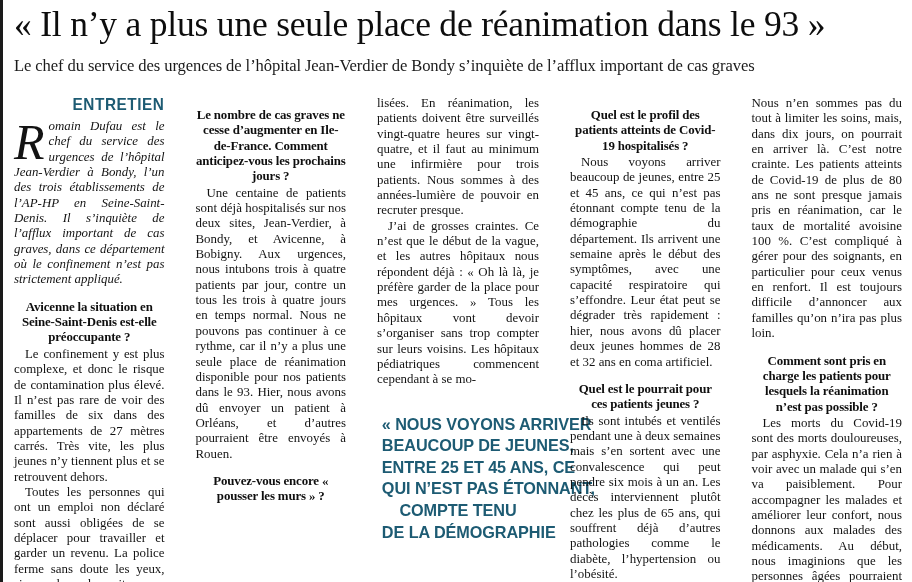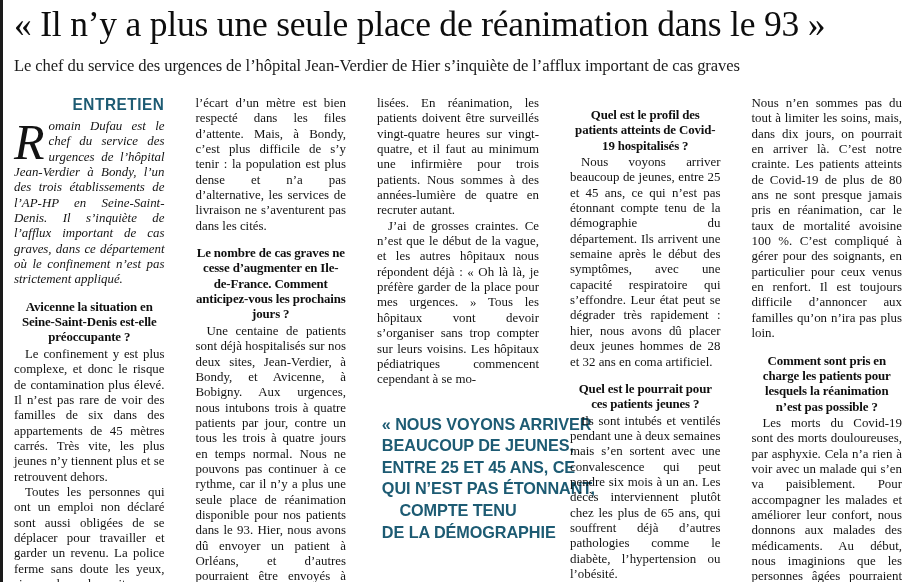--- a/index.html
+++ b/index.html
@@ -155,44 +155,43 @@
 </style>
 </head>
 <body>
 
 <div class="page">
 
   <div class="left-edge-rule"></div>
 
   <div class="masthead">
     <h1 class="headline">« Il n’y a plus une seule place de réanimation dans le 93 »</h1>
-    <p class="standfirst">Le chef du service des urgences de l’hôpital Jean-Verdier de Hier s’inquiète de l’afflux important de cas graves</p>
+    <p class="standfirst">Le chef du service des urgences de l’hôpital Jean-Verdier de Bondy s’inquiète de l’afflux important de cas graves</p>
   </div>
 
   <div class="columns">
 
     <div class="col">
       <div class="kicker">ENTRETIEN</div>
       <p class="body dropcap">Romain Dufau est le chef du service des urgences de l’hôpital Jean-Verdier à Bondy, l’un des trois établissements de l’AP-HP en Seine-Saint-Denis. Il s’inquiète de l’afflux important de cas graves, dans ce département où le confinement n’est pas strictement appliqué.</p>
       <p class="question">Avicenne la situation en Seine-Saint-Denis est-elle préoccupante ?</p>
-      <p class="body">Le confinement y est plus complexe, et donc le risque de contamination plus élevé. Il n’est pas rare de voir des familles de six dans des appartements de 45 mètres carrés. Très vite, les plus jeunes n’y tiennent plus et se retrouvent dehors.</p>
+      <p class="body">Le confinement y est plus complexe, et donc le risque de contamination plus élevé. Il n’est pas rare de voir des familles de six dans des appartements de 27 mètres carrés. Très vite, les plus jeunes n’y tiennent plus et se retrouvent dehors.</p>
       <p class="body">Toutes les personnes qui ont un emploi non déclaré sont aussi obligées de se déplacer pour travailler et garder un revenu. La police ferme sans doute les yeux, sinon cela exploserait.</p>
       <p class="body">Une partie de la population ne parle pas très bien français. Les « gestes barrières » ou la « distanciation sociale », ce n’est pas forcément très parlant. Quand je circule dans Paris, je m’aperçois que</p>
     </div>
 
     <div class="col">
-      <p class="body noindent">l’écart d’un mètre est bien respecté dans les files d’attente. Mais, à Bondy, c’est plus difficile de s’y tenir : la population est plus dense et n’a pas d’alternative, les services de livraison ne s’aventurent pas dans les cités.</p>
       <p class="question">Le nombre de cas graves ne cesse d’augmenter en Ile-de-France. Comment anticipez-vous les prochains jours ?</p>
       <p class="body">Une centaine de patients sont déjà hospitalisés sur nos deux sites, Jean-Verdier, à Bondy, et Avicenne, à Bobigny. Aux urgences, nous intubons trois à quatre patients par jour, contre un tous les trois à quatre jours en temps normal. Nous ne pouvons pas continuer à ce rythme, car il n’y a plus une seule place de réanimation disponible pour nos patients dans le 93. Hier, nous avons dû envoyer un patient à Orléans, et d’autres pourraient être envoyés à Rouen.</p>
       <p class="question">Pouvez-vous encore « pousser les murs » ?</p>
 
     </div>
 
     <div class="col">
-      <p class="body noindent">lisées. En réanimation, les patients doivent être surveillés vingt-quatre heures sur vingt-quatre, et il faut au minimum une infirmière pour trois patients. Nous sommes à des années-lumière de quatre en recruter autant.</p>
+      <p class="body noindent">lisées. En réanimation, les patients doivent être surveillés vingt-quatre heures sur vingt-quatre, et il faut au minimum une infirmière pour trois patients. Nous sommes à des années-lumière de pouvoir en recruter presque.</p>
       <p class="body">J’ai de grosses craintes. Ce n’est que le début de la vague, et les autres hôpitaux nous répondent déjà : « Oh là là, je préfère garder de la place pour mes urgences. » Tous les hôpitaux vont devoir s’organiser sans trop compter sur leurs voisins. Les hôpitaux pédiatriques commencent cependant à se mo-</p>
       <div class="pullquote">
         <span class="pq-line">« NOUS VOYONS ARRIVER</span>
         <span class="pq-line">BEAUCOUP DE JEUNES,</span>
         <span class="pq-line">ENTRE 25 ET 45 ANS, CE</span>
         <span class="pq-line">QUI N’EST PAS ÉTONNANT,</span>
         <span class="pq-line">COMPTE TENU</span>
         <span class="pq-line">DE LA DÉMOGRAPHIE</span>
 
       </div>

